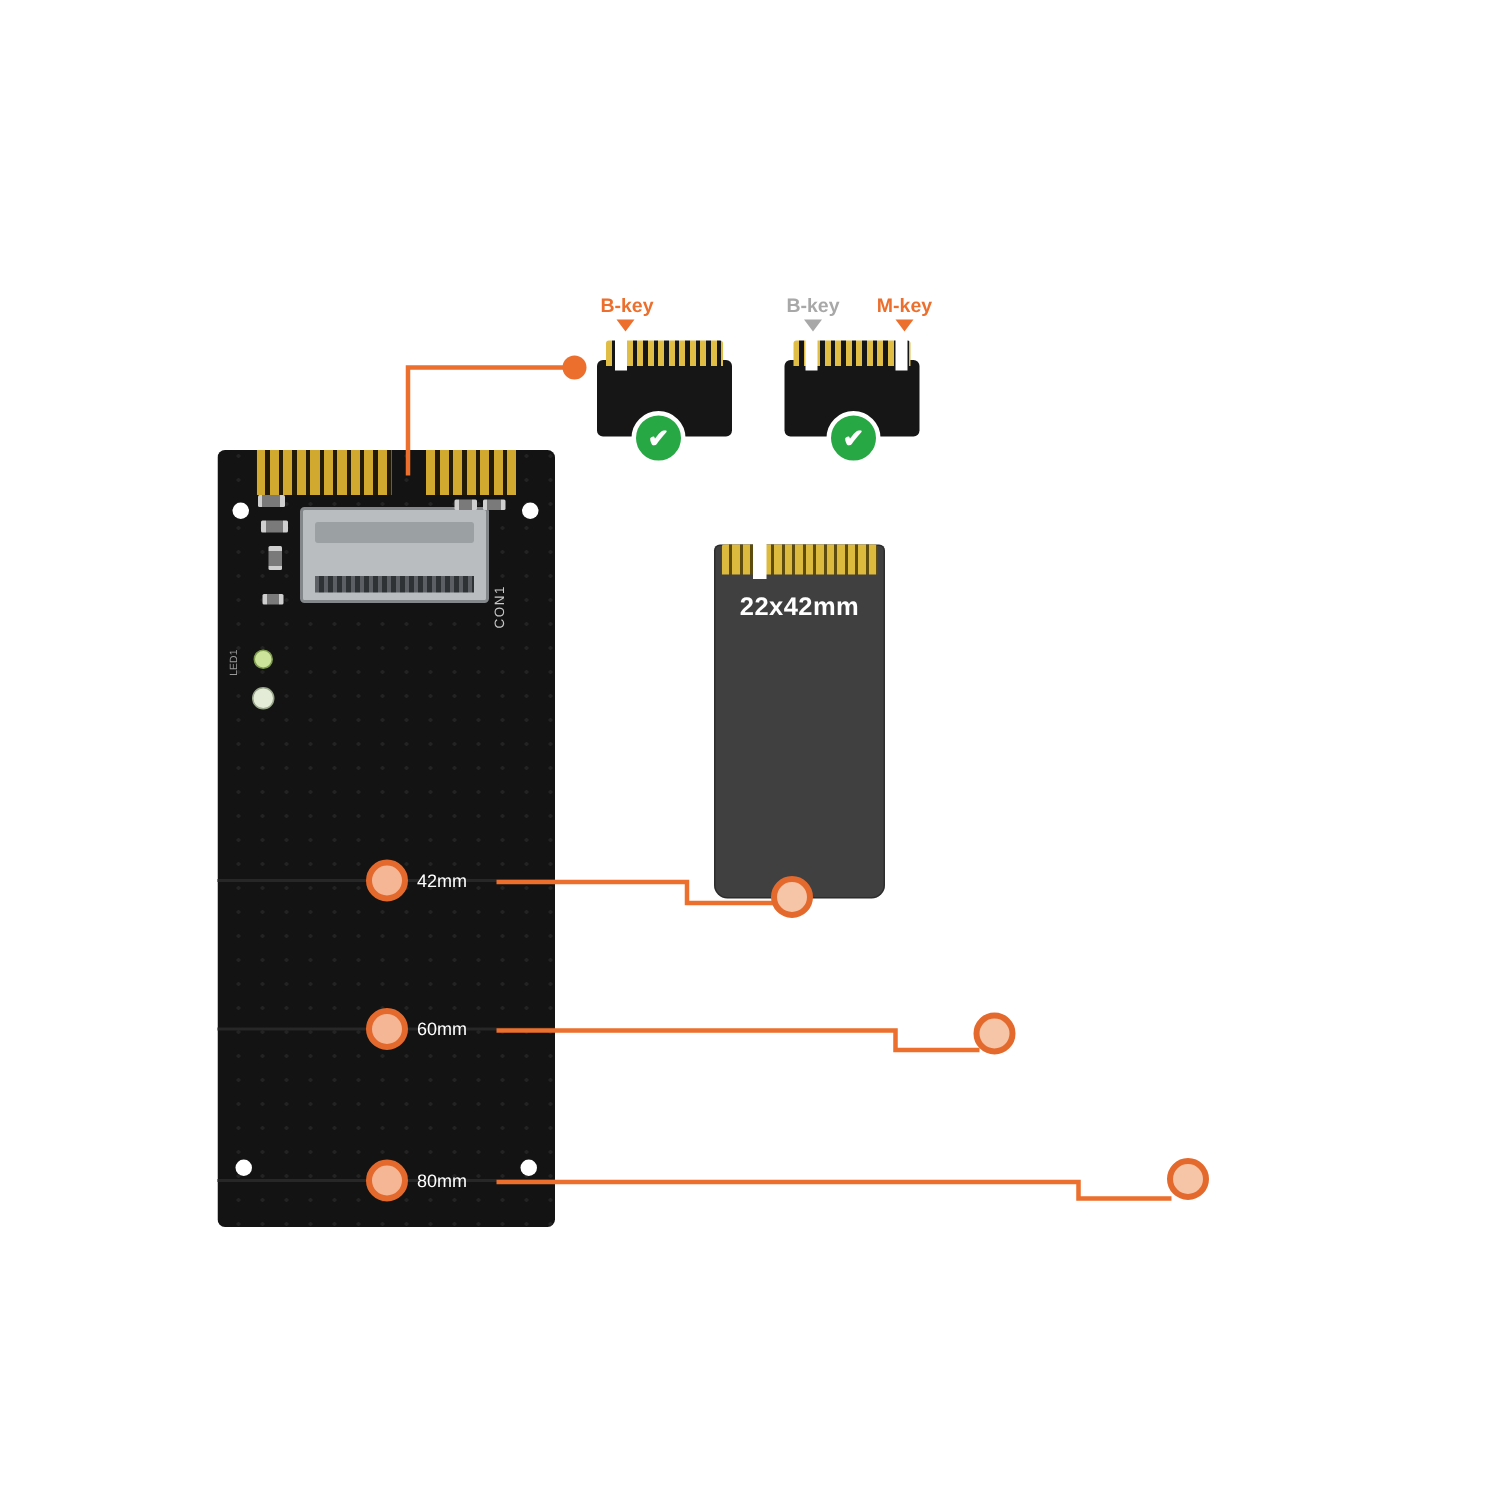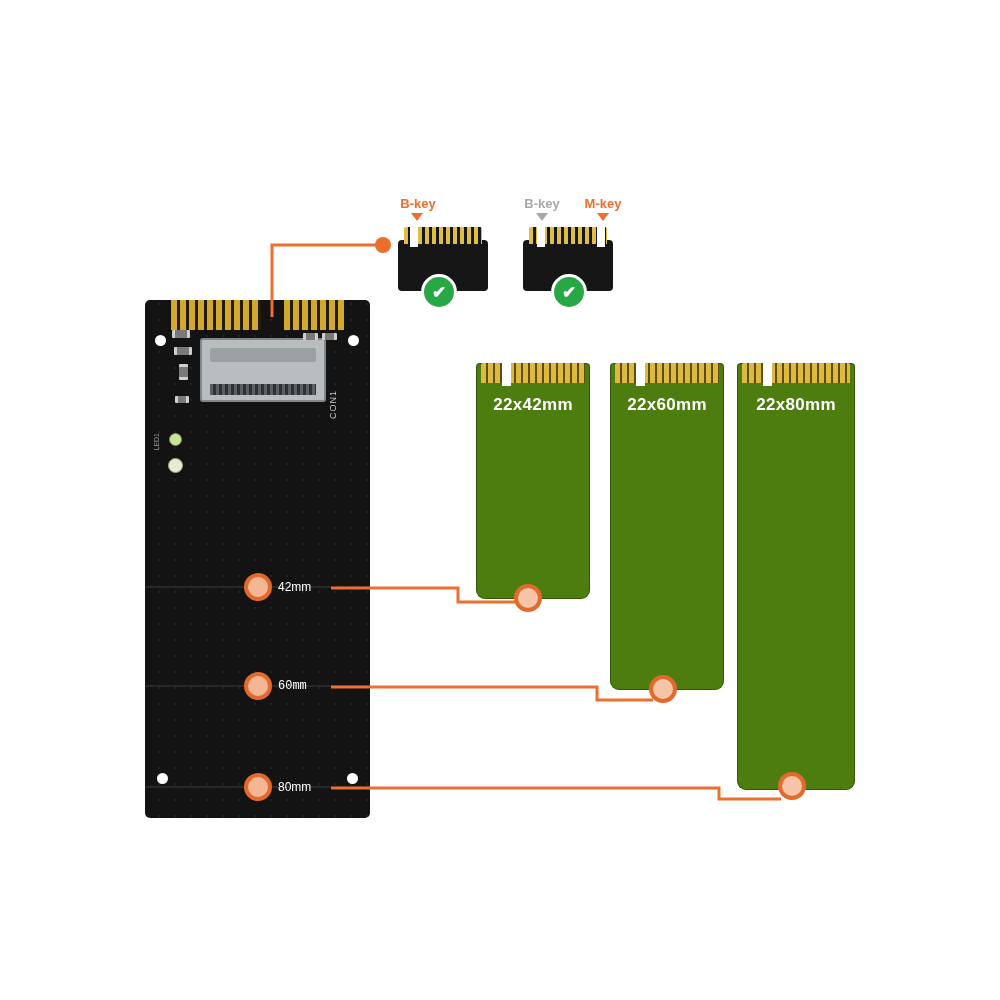--- a/index.html
+++ b/index.html
@@ -56,25 +56,25 @@
   .smd-v{position:absolute;border-radius:1px;
        background:linear-gradient(0deg,#cfcfcf 0 3px,#7a7a7a 3px,#7a7a7a calc(100% - 3px),#cfcfcf calc(100% - 3px));}
   .led{position:absolute;border-radius:50%;}
   #led1{left:24px;top:133px;width:11px;height:11px;background:#cbe39b;border:1px solid #7e9a4e;}
   #led2{left:23px;top:158px;width:13px;height:13px;background:#e4ecd8;border:1px solid #9aa78c;}
   .hole{position:absolute;width:11px;height:11px;border-radius:50%;background:#ffffff;}
   .pcb-line{position:absolute;left:0;width:225px;height:2px;background:#272727;}
 
   .callout-label{position:absolute;color:#ffffff;font-size:12px;}
   #cl-42{left:278px;top:580px;}
-  #cl-60{left:278px;top:679px;font-family:Liberation Mono, monospace;}
+  #cl-60{left:278px;top:679px;}
   #cl-80{left:278px;top:780px;}
 
   
-  .card{position:absolute;background:#4d7c0f;border-radius:4px 4px 9px 9px;
+  .card{position:absolute;background:#404040;border-radius:4px 4px 9px 9px;
         box-shadow:inset 0 0 0 1px rgba(0,0,0,.3);}
   .card-fingers{position:absolute;top:0;left:5px;right:5px;height:20px;border-radius:2px 2px 0 0;
         background:repeating-linear-gradient(90deg,#dcba3e 0 5px,#5e4c0e 5px 7px);}
   .card-notch{position:absolute;top:-2px;left:26px;width:9px;height:25px;background:#ffffff;}
   .card-label{position:absolute;top:32px;left:0;right:0;text-align:center;color:#ffffff;
         font-weight:bold;font-size:17px;letter-spacing:.3px;}
   #card-42{left:476px;top:363px;width:114px;height:236px;}
   #card-60{left:610px;top:363px;width:114px;height:327px;}
   #card-80{left:737px;top:363px;width:118px;height:427px;}
 
@@ -144,30 +144,20 @@
 
   <div class="callout-label" id="cl-42">42mm</div>
   <div class="callout-label" id="cl-60">60mm</div>
   <div class="callout-label" id="cl-80">80mm</div>
 
   <div class="card" id="card-42">
     <div class="card-fingers"></div>
     <div class="card-notch"></div>
     <div class="card-label">22x42mm</div>
   </div>
-  <div class="card" id="card-60">
-    <div class="card-fingers"></div>
-    <div class="card-notch"></div>
-    <div class="card-label">22x60mm</div>
-  </div>
-  <div class="card" id="card-80">
-    <div class="card-fingers"></div>
-    <div class="card-notch"></div>
-    <div class="card-label">22x80mm</div>
-  </div>
 
   <svg id="overlay" width="1000" height="1000" viewBox="0 0 1000 1000">
     <polyline points="383,245 272,245 272,317" fill="none" stroke="#ec6f2d" stroke-width="3"></polyline>
     <polyline points="331,588 458,588 458,602 519,602" fill="none" stroke="#ec6f2d" stroke-width="3"></polyline>
     <polyline points="331,687 597,687 597,700 653,700" fill="none" stroke="#ec6f2d" stroke-width="3"></polyline>
     <polyline points="331,788 719,788 719,799 781,799" fill="none" stroke="#ec6f2d" stroke-width="3"></polyline>
 
     <circle cx="383" cy="245" r="8" fill="#ec6f2d"></circle>
 
     <circle cx="258" cy="587" r="12" fill="#f4b694" stroke="#e4692c" stroke-width="4"></circle>

